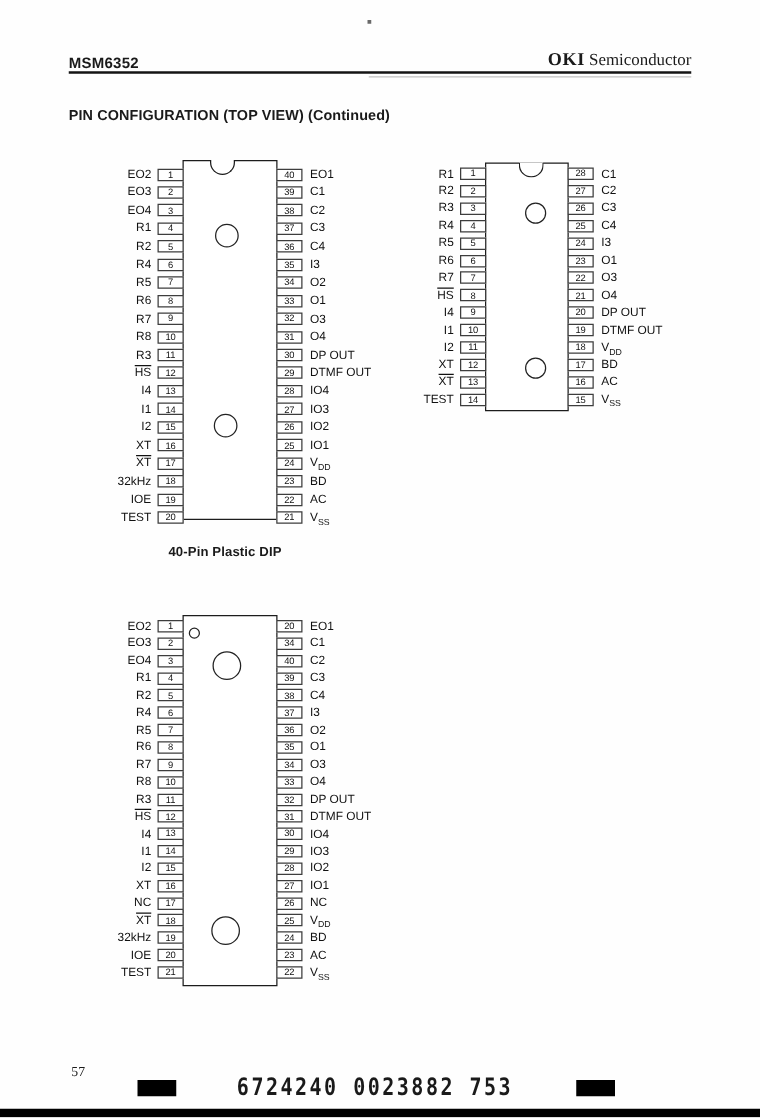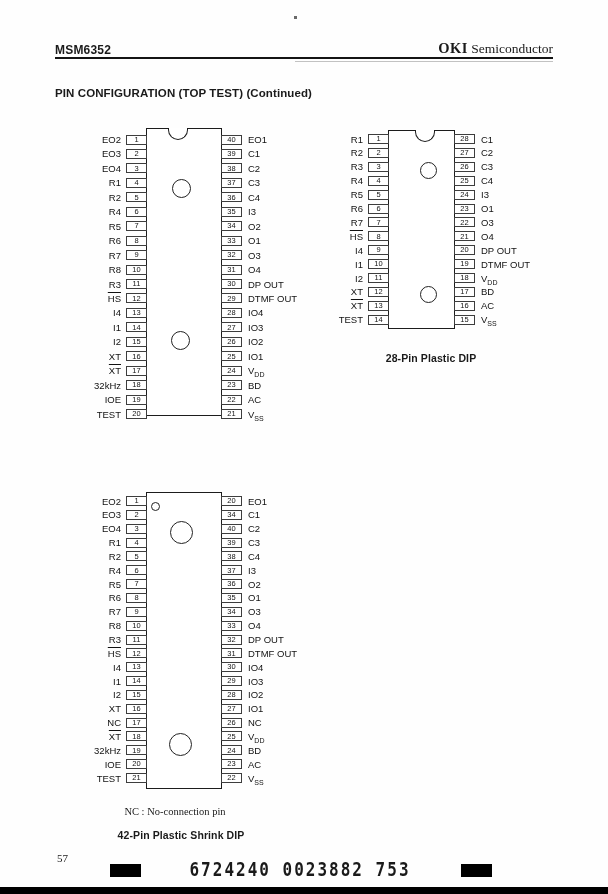--- a/index.html
+++ b/index.html
@@ -59,25 +59,23 @@
   <div class="abs" id="part-number">MSM6352</div>
 
   <div class="abs" id="brand">
     <span class="brand-name">OKI</span><span> Semiconductor</span>
   </div>
 
   <div class="abs hrule"></div>
   <div class="abs hrule2"></div>
   <div class="abs" id="speck"></div>
 
-  <div class="abs" id="title">PIN CONFIGURATION (TOP TEST) (Continued)</div>
-
-  <div class="caption" id="cap28">28-Pin Plastic DIP</div>
-  <div class="abs" id="nc-note">NC : No-connection pin</div>
-  <div class="caption" id="cap42">42-Pin Plastic Shrink DIP</div>
+  <div class="abs" id="title">PIN CONFIGURATION (TOP VIEW) (Continued)</div>
+
+  <div class="caption" id="cap40">40-Pin Plastic DIP</div>
 
   <div class="abs" id="page-num">57</div>
   <div class="abs" id="barcode-text">6724240 0023882 753</div>
   <div class="bc-block" id="bc-left"></div>
   <div class="bc-block" id="bc-right"></div>
   <div class="abs" id="bottom-bar"></div>
 
 <div class="pkg-body" style="left: 146px; top: 128px; width: 76px; height: 288px;"></div>
     <div style="position: absolute; left: 168px; top: 128px; width: 20px; height: 12px; background: rgb(255, 255, 255); border-left: 1.6px solid rgb(28, 28, 28); border-right: 1.6px solid rgb(28, 28, 28); border-bottom: 1.6px solid rgb(28, 28, 28); border-radius: 0px 0px 10px 10px; box-sizing: border-box;"></div>
     <div style="position: absolute; left: 171.5px; top: 178.5px; width: 19px; height: 19px; border: 1.1px solid rgb(34, 34, 34); border-radius: 50%; box-sizing: border-box; background: rgb(255, 255, 255);"></div>

